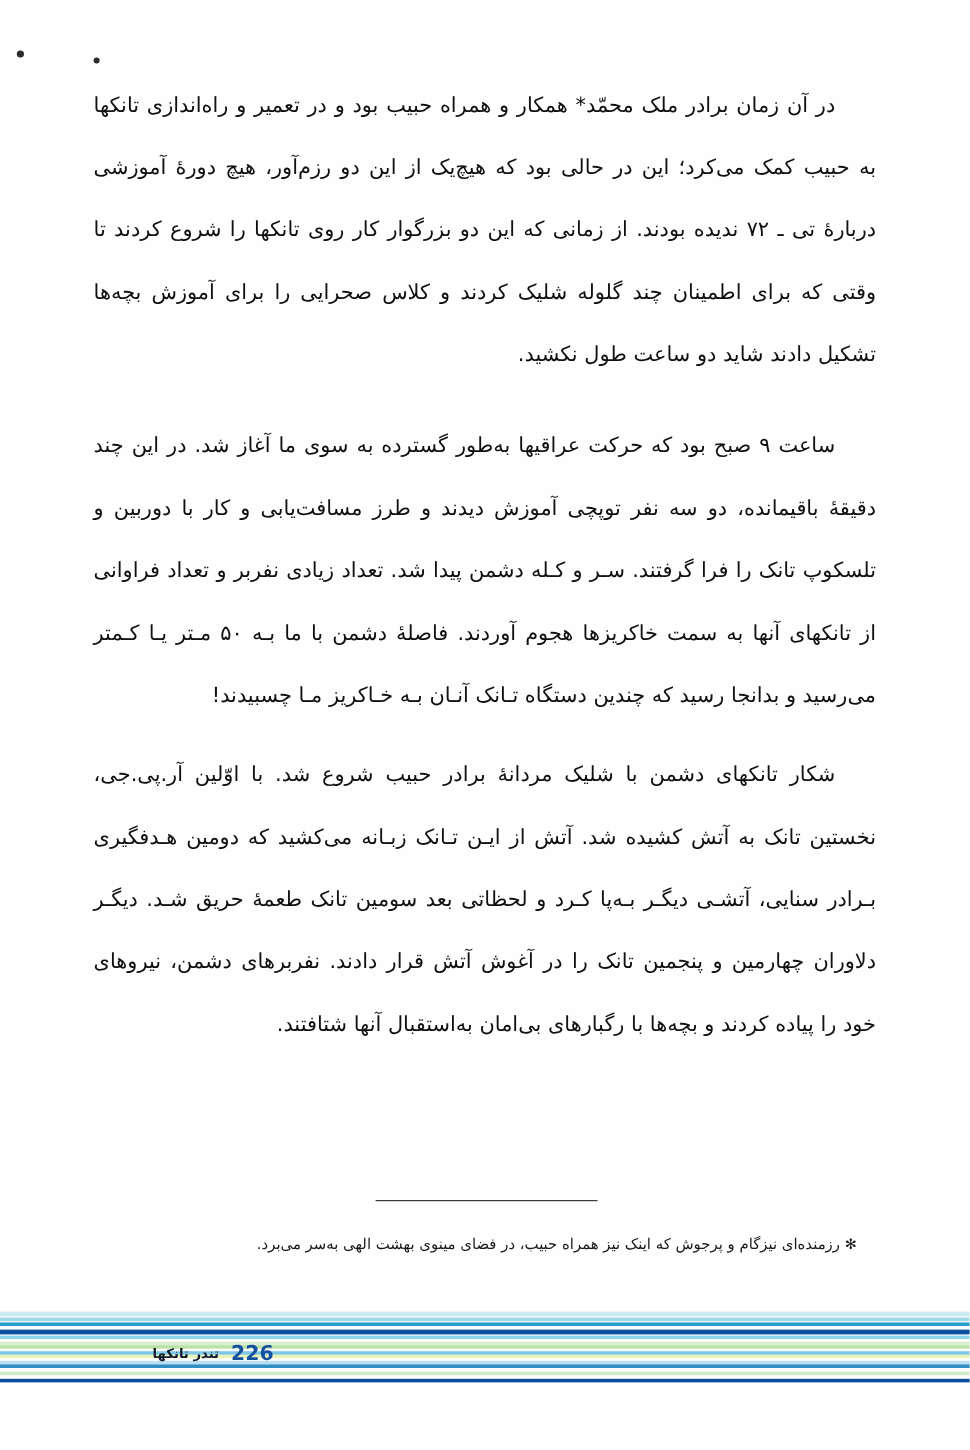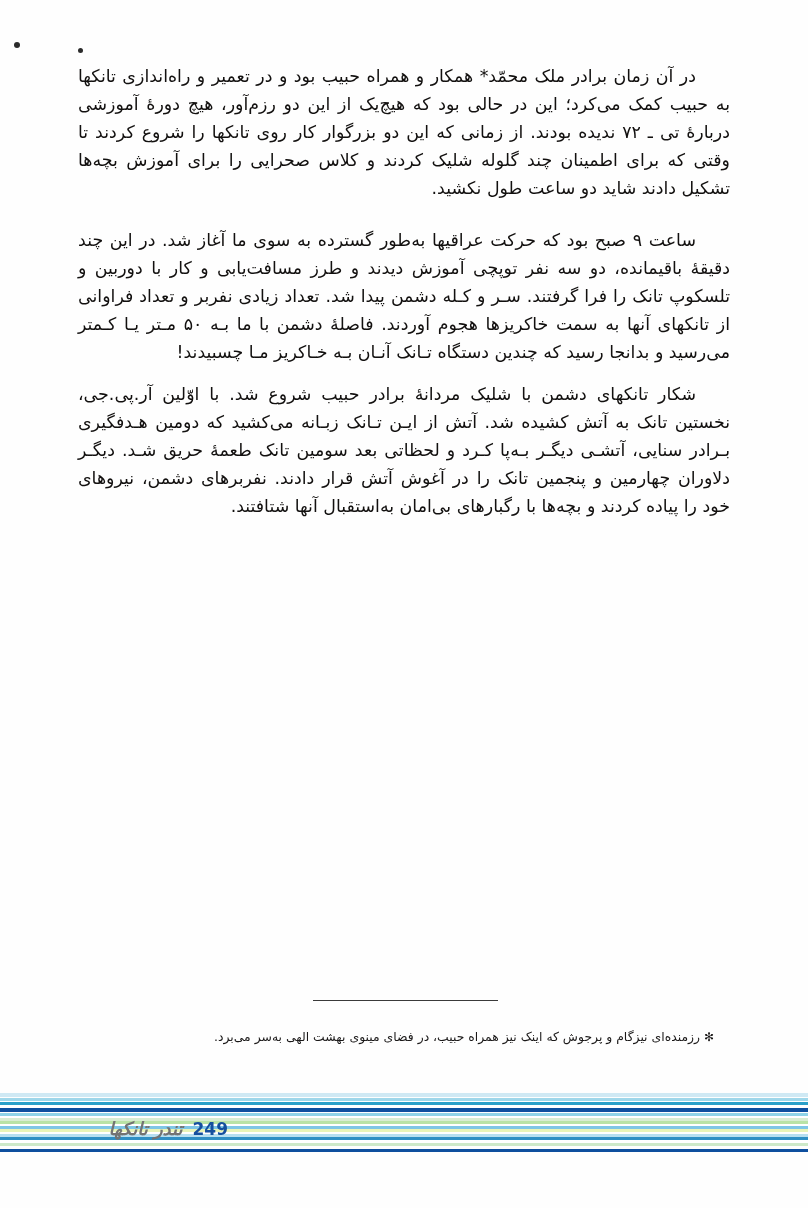--- a/index.html
+++ b/index.html
@@ -33,21 +33,21 @@
   .content {
     position: absolute;
     top: 62px;
     right: 78px;
     left: 78px;
     direction: rtl;
     text-align: justify;
     text-align-last: right;
     color: #12100f;
     font-size: 17.4px;
-    line-height: 28px;
+    line-height: 52px;
   }
 
   p.para {
     margin: 0 0 4px 0;
     text-indent: 34px;
   }
 
   .block-gap {
     height: 10px;
   }
@@ -110,24 +110,23 @@
     color: #1652a0;
     font-size: 16px;
     font-weight: bold;
   }
   .footer-page {
     color: #15509e;
     font-size: 17px;
     font-weight: bold;
   }
   .footer-title {
-    color: #737373;
-    font-size: 18px;
+    color: #0f172a;
+    font-size: 11px;
     font-weight: bold;
-    font-style: italic;
   }
   .footer-band {
     position: absolute;
     left: 0;
     right: 0;
     bottom: 56px;
     height: 3px;
     background: #0e4f9e;
   }
 </style>
@@ -172,18 +171,18 @@
       <div class="stripe" style="top: 41px; height: 3px; background: rgb(183, 223, 240);"></div>
       <div class="stripe" style="top: 44px; height: 3px; background: rgb(47, 143, 196);"></div>
       <div class="stripe" style="top: 47px; height: 3px; background: rgb(255, 255, 255);"></div>
       <div class="stripe" style="top: 50px; height: 3px; background: rgb(205, 233, 201);"></div>
     </div>
 
   <div class="footer-band"></div>
 
   <div class="footer">
     <div class="footer-inner">
-      <span class="footer-page">249</span>
+      <span class="footer-page">226</span>
       <span class="footer-title">تندر تانکها</span>
     </div>
   </div>
 
 </div>
 
 </body></html>

